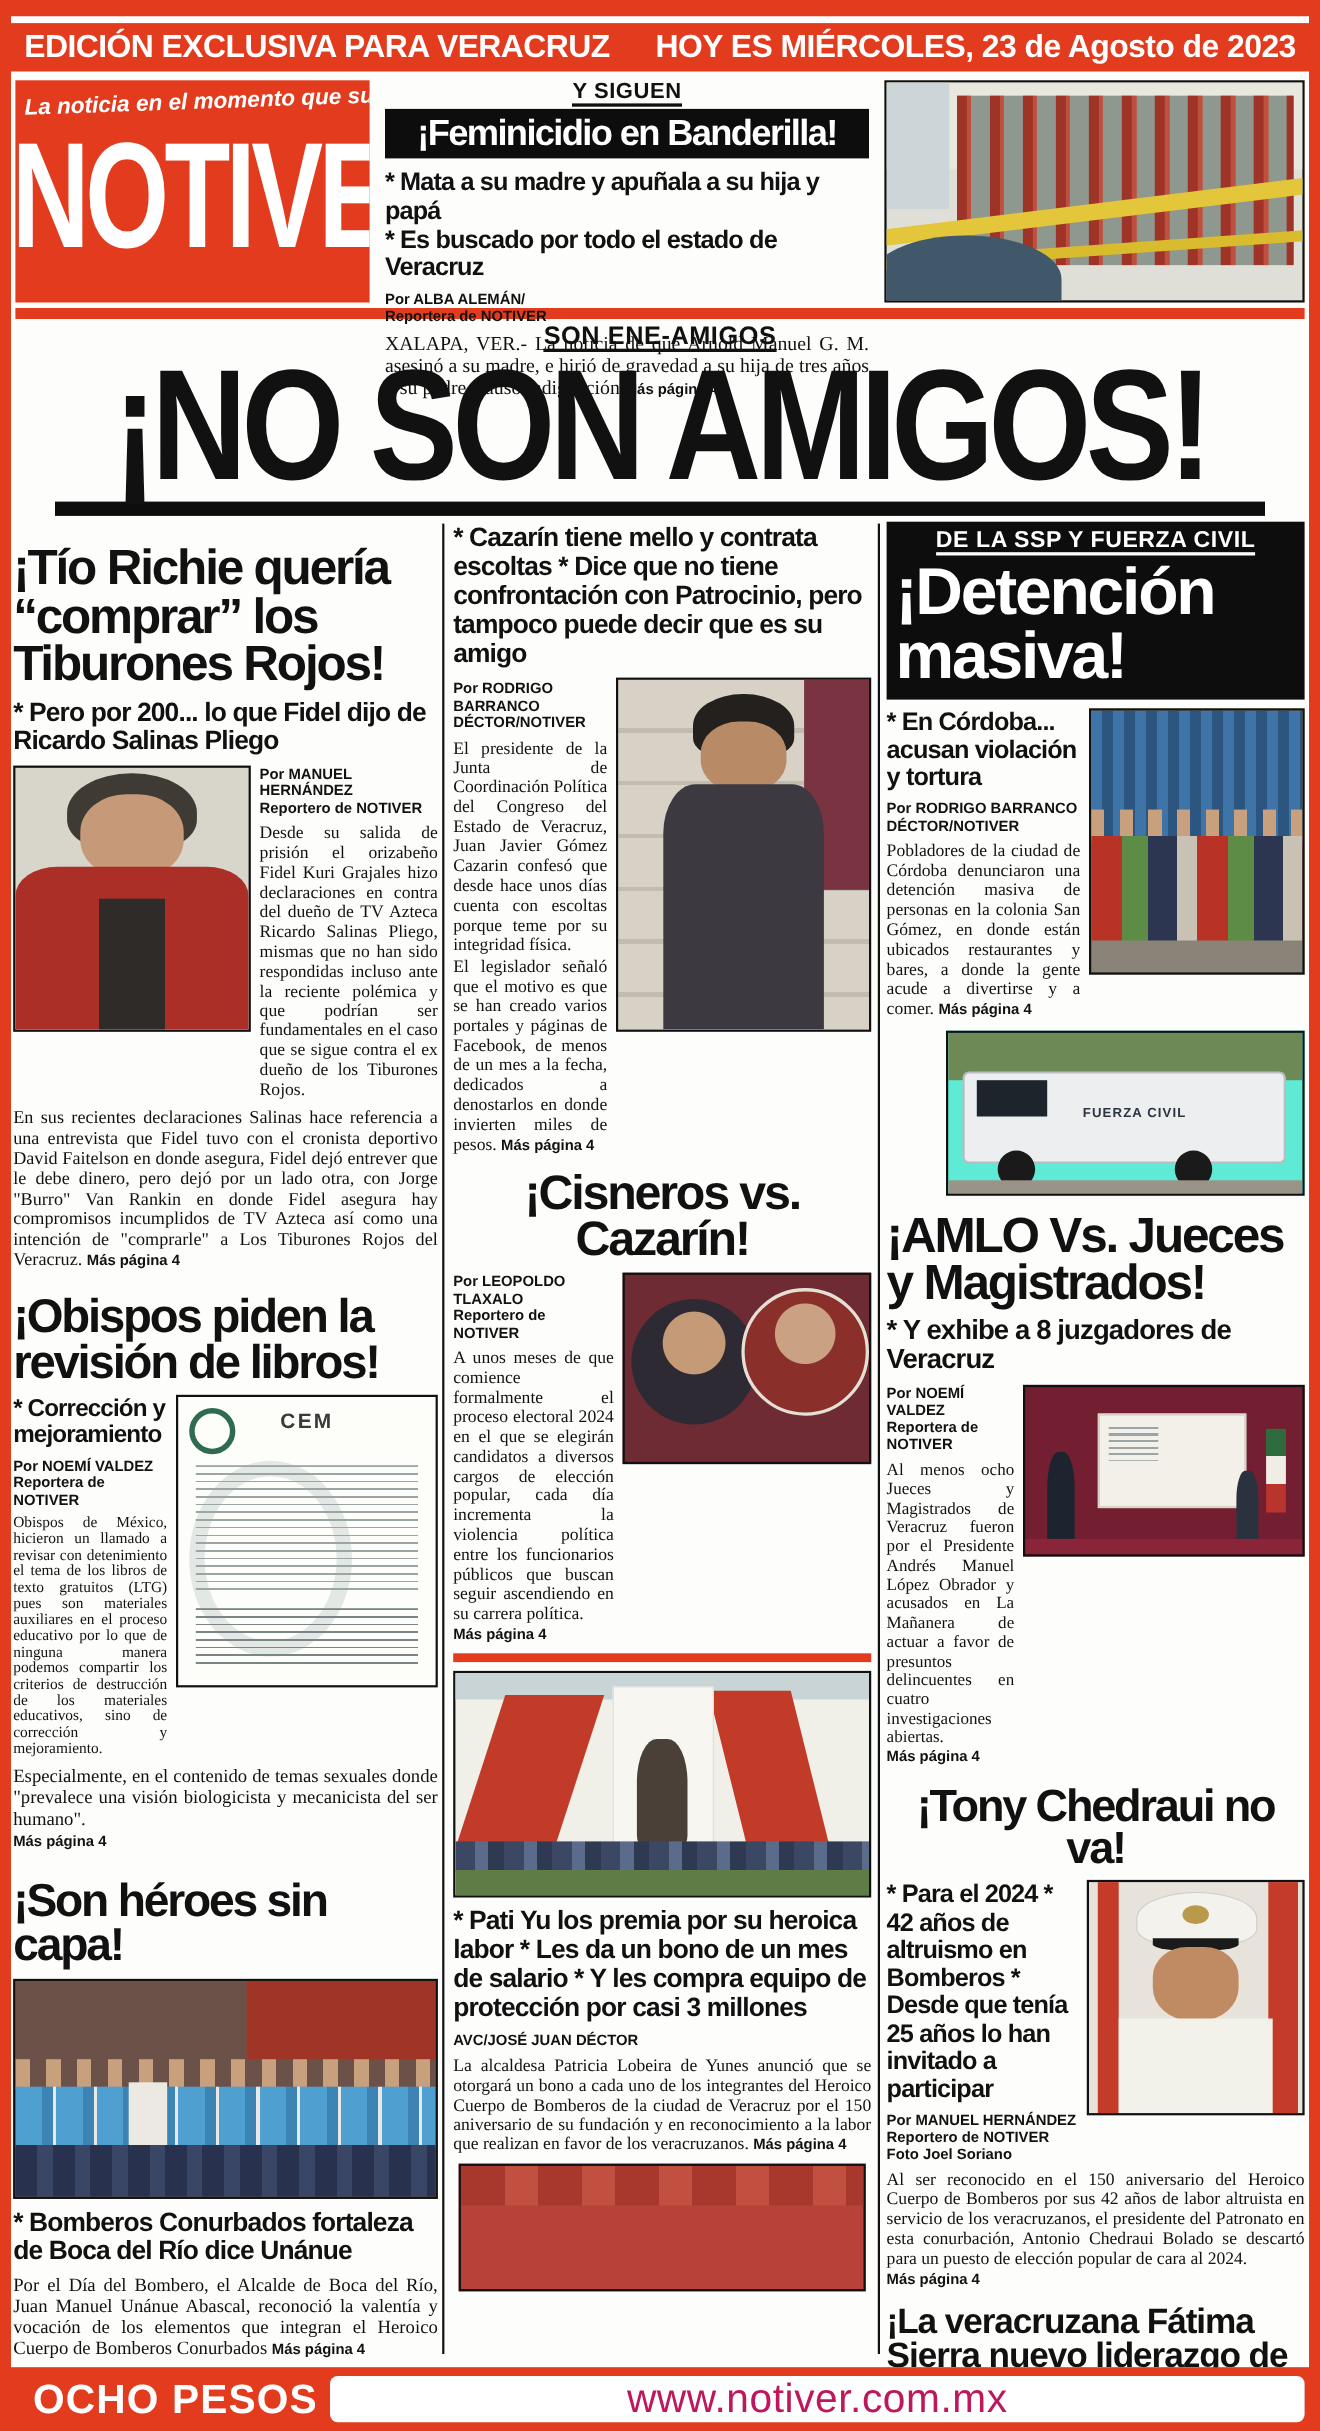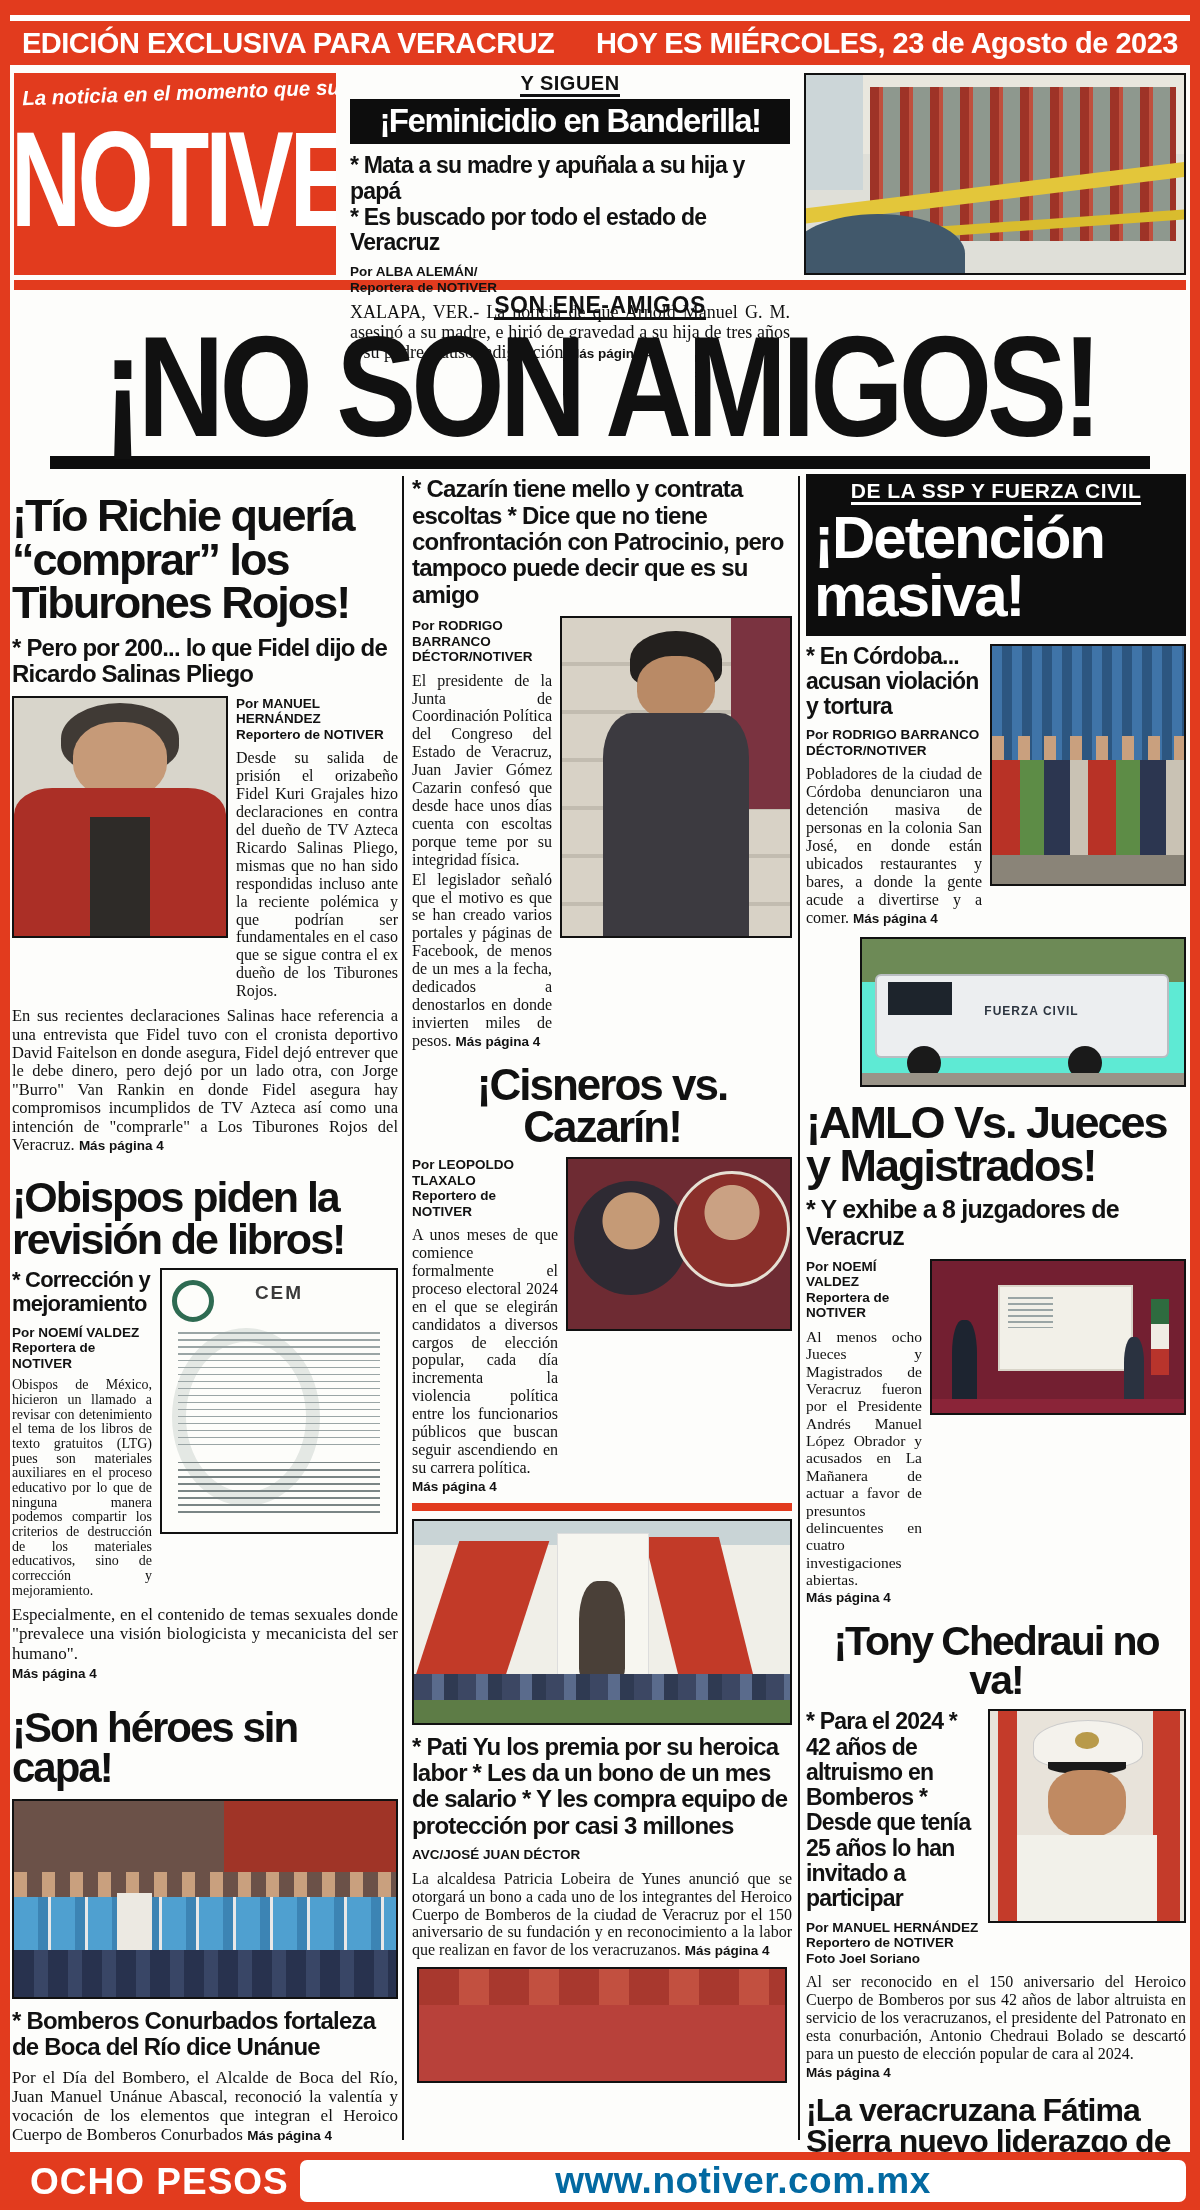--- a/index.html
+++ b/index.html
@@ -50,21 +50,21 @@
   .cem-title{position:absolute;left:0;right:0;top:12px;text-align:center;font-weight:bold;
              font-size:19px;letter-spacing:2px;color:#3a3a3a;}
   .split{display:flex;margin-top:10px;}
   .split .half{width:50%;padding:0 7px;}
   .split .half+.half{border-left:2px solid #111;}
   .footer{position:absolute;left:0;right:0;bottom:0;height:58px;background:#e23b1e;z-index:6;}
   .price{position:absolute;left:30px;top:0;height:62px;line-height:60px;color:#fff;
          font-weight:bold;font-size:37px;letter-spacing:1px;}
   .sitebox{position:absolute;left:300px;right:14px;top:8px;bottom:8px;background:#fff;border-radius:7px;
            display:flex;align-items:center;justify-content:center;}
-  .sitebox span{color:#0369a1;font-weight:bold;font-size:37px;letter-spacing:0.5px;}
+  .sitebox span{color:#be185d;font-weight:normal;font-size:37px;letter-spacing:0.5px;}
   .ctr{text-align:center;}
 </style>
 </head>
 <body>
 
 <div class="page">
   <div class="edge edge-l"></div>
   <div class="edge edge-r"></div>
 
   <div class="strip-top"></div>
@@ -273,21 +273,21 @@
           <h1 class="hl" style="font-size:60px;color:#fff;margin-top:4px">¡Detención masiva!</h1>
         </div>
         <div class="row">
           <div class="side">
             <div class="sub" style="font-size:23px">* En Córdoba... acusan violación y tortura</div>
             <div class="by">
               <div>Por RODRIGO BARRANCO</div>
               <div>DÉCTOR/NOTIVER</div>
             </div>
             <div class="bd" style="font-size:16px">
-              <span>Pobladores de la ciudad de Córdoba denunciaron una detención masiva de personas en la colonia San José, en donde están ubicados restaurantes y bares, a donde la gente acude a divertirse y a comer.</span>
+              <span>Pobladores de la ciudad de Córdoba denunciaron una detención masiva de personas en la colonia San Gómez, en donde están ubicados restaurantes y bares, a donde la gente acude a divertirse y a comer.</span>
               <span class="more">Más página 4</span>
             </div>
           </div>
           <div class="ph" style="width:192px;height:238px;background:#8a8478">
             <i style="left:0;top:0;width:100%;height:55%;background:repeating-linear-gradient(90deg,#3f74a8 0 10px,#2c5680 10px 20px)"></i>
             <i style="left:0;top:38%;width:100%;height:12%;background:repeating-linear-gradient(90deg,#c9a07e 0 12px,rgba(0,0,0,0) 12px 26px)"></i>
             <i style="left:0;top:48%;width:100%;height:40%;background:repeating-linear-gradient(90deg,#b83226 0 28px,#5d8c46 28px 52px,#2c3650 52px 78px,#c9c2b4 78px 96px)"></i>
           </div>
         </div>
         <div class="ph" style="width:322px;height:146px;margin:10px 0 0 auto;background:#5eead4">

